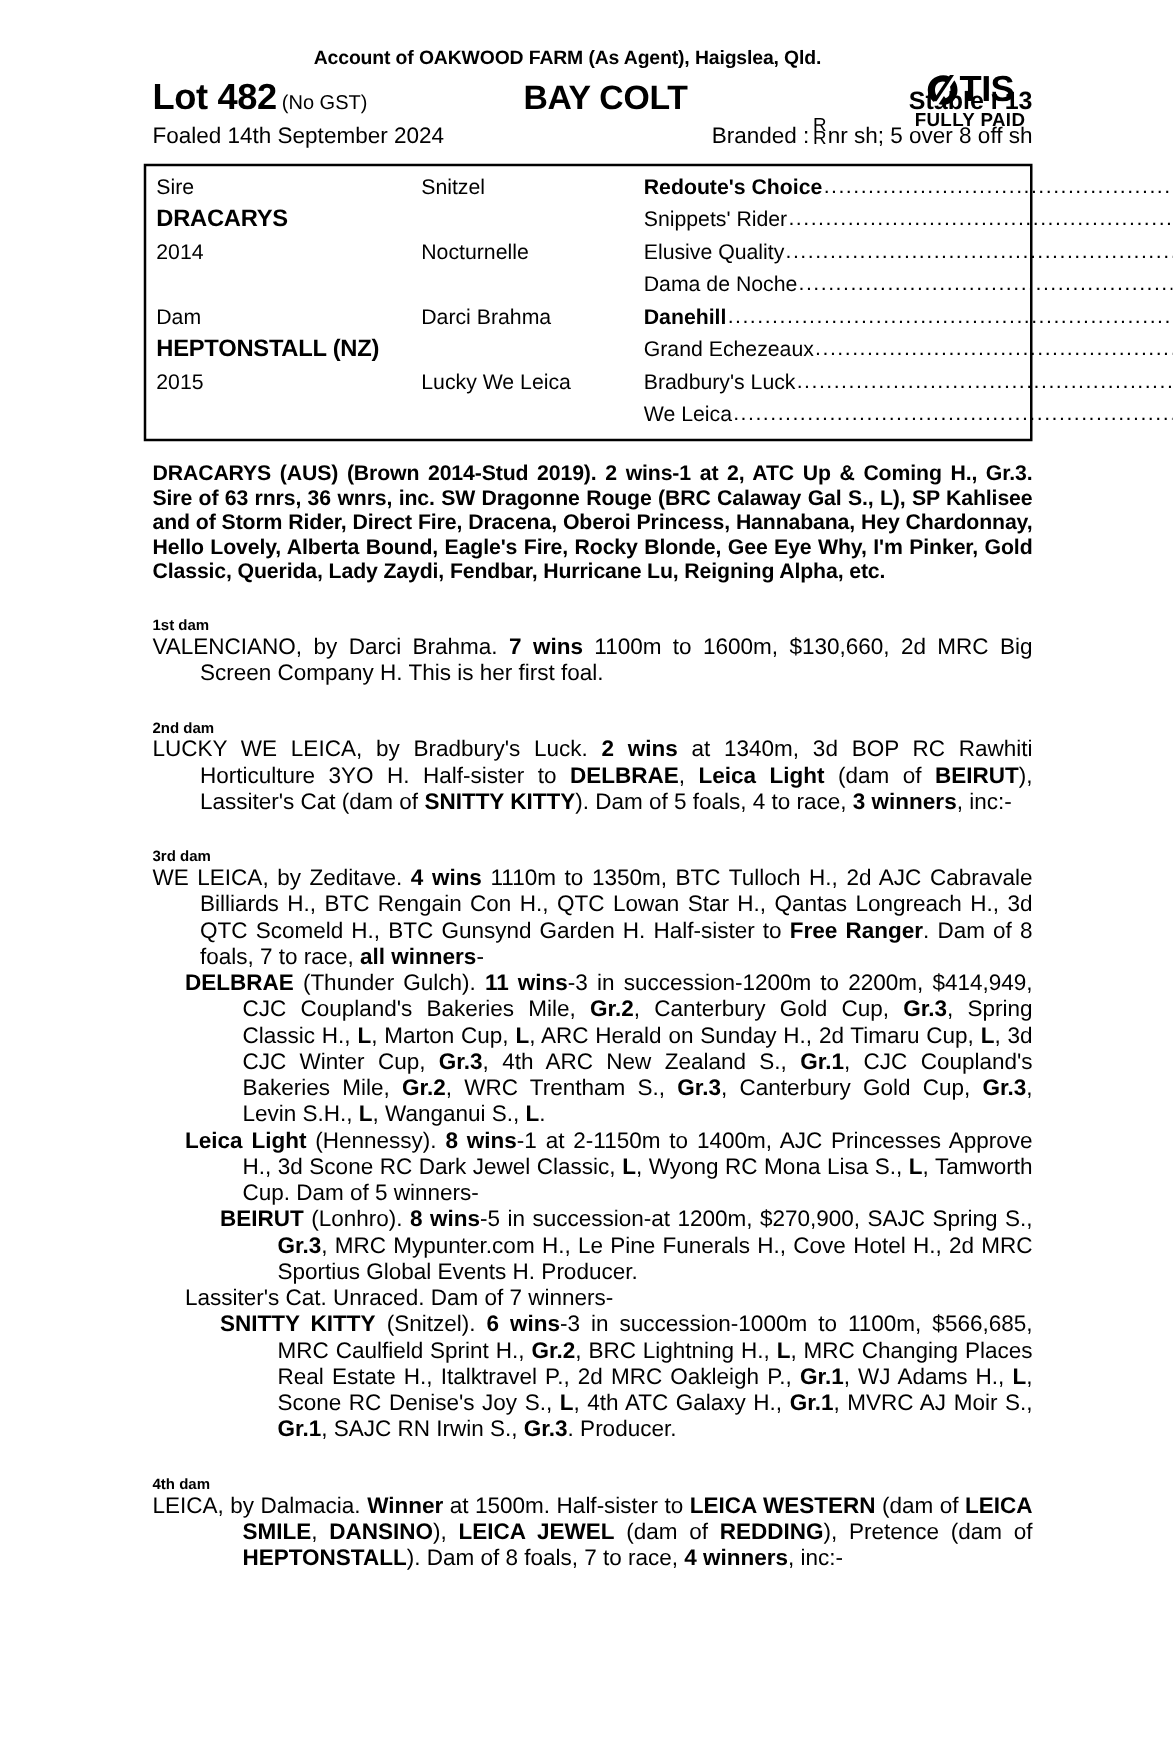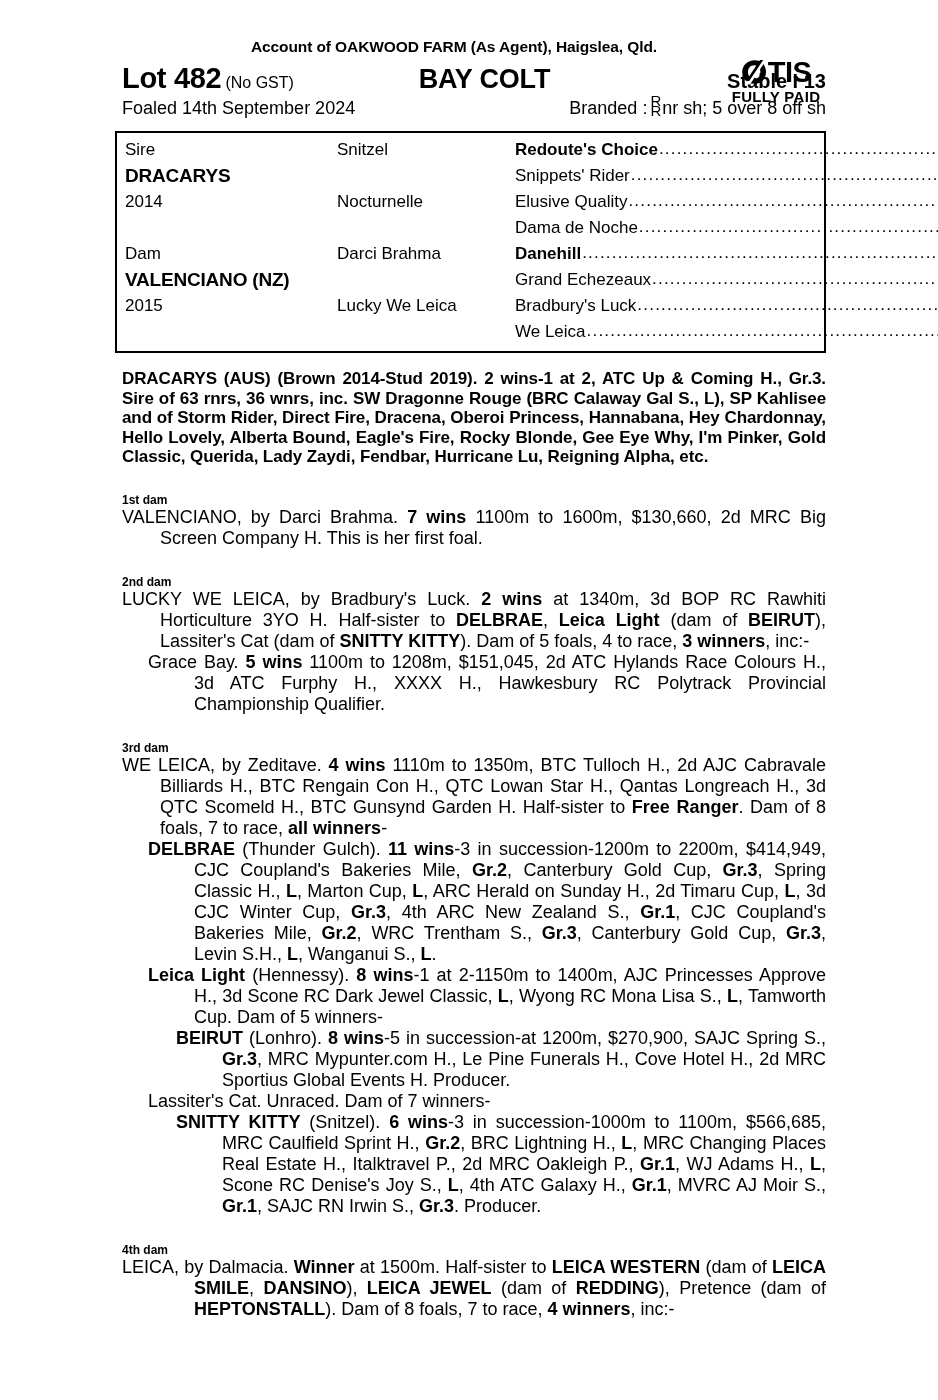--- a/index.html
+++ b/index.html
@@ -169,21 +169,21 @@
       </div>
       <div class="ped-row">
         <div class="ped-c1">Dam</div>
         <div class="ped-c2">Darci Brahma</div>
         <div class="ped-c3">
           <span class="gp bold">Danehill</span>
           <span class="dots">..........................................................................................</span>
         </div>
       </div>
       <div class="ped-row">
-        <div class="ped-c1 big">VALENCIANO (NZ)</div>
+        <div class="ped-c1 big">HEPTONSTALL (NZ)</div>
         <div class="ped-c2"></div>
         <div class="ped-c3">
           <span class="gp">Grand Echezeaux</span>
           <span class="dots">..........................................................................................</span>
         </div>
       </div>
       <div class="ped-row">
         <div class="ped-c1">2015</div>
         <div class="ped-c2">Lucky We Leica</div>
         <div class="ped-c3">
@@ -201,21 +201,20 @@
       </div>
     </div>
 
   <div class="sire-para">DRACARYS (AUS) (Brown 2014-Stud 2019). 2 wins-1 at 2, ATC Up &amp; Coming H., Gr.3. Sire of 63 rnrs, 36 wnrs, inc. SW Dragonne Rouge (BRC Calaway Gal S., L), SP Kahlisee and of Storm Rider, Direct Fire, Dracena, Oberoi Princess, Hannabana, Hey Chardonnay, Hello Lovely, Alberta Bound, Eagle's Fire, Rocky Blonde, Gee Eye Why, I'm Pinker, Gold Classic, Querida, Lady Zaydi, Fendbar, Hurricane Lu, Reigning Alpha, etc.</div>
 
   <div id="sections">
       <div class="dam-head">1st dam</div>
       <div class="entry hang1"><span>VALENCIANO, by Darci Brahma. </span><b>7 wins</b><span> 1100m to 1600m, $130,660, 2d MRC Big Screen Company H. This is her first foal.</span></div>
       <div class="dam-head">2nd dam</div>
       <div class="entry hang1"><span>LUCKY WE LEICA, by Bradbury's Luck. </span><b>2 wins</b><span> at 1340m, 3d BOP RC Rawhiti Horticulture 3YO H. Half-sister to </span><b>DELBRAE</b><span>, </span><b>Leica Light</b><span> (dam of </span><b>BEIRUT</b><span>), Lassiter's Cat (dam of </span><b>SNITTY KITTY</b><span>). Dam of 5 foals, 4 to race, </span><b>3 winners</b><span>, inc:-</span></div>
-      <div class="entry hang2"><span>Grace Bay. </span><b>5 wins</b><span> 1100m to 1208m, $151,045, 2d ATC Hylands Race Colours H., 3d ATC Furphy H., XXXX H., Hawkesbury RC Polytrack Provincial Championship Qualifier.</span></div>
       <div class="dam-head">3rd dam</div>
       <div class="entry hang1"><span>WE LEICA, by Zeditave. </span><b>4 wins</b><span> 1110m to 1350m, BTC Tulloch H., 2d AJC Cabravale Billiards H., BTC Rengain Con H., QTC Lowan Star H., Qantas Longreach H., 3d QTC Scomeld H., BTC Gunsynd Garden H. Half-sister to </span><b>Free Ranger</b><span>. Dam of 8 foals, 7 to race, </span><b>all winners</b><span>-</span></div>
       <div class="entry hang2"><b>DELBRAE</b><span> (Thunder Gulch). </span><b>11 wins</b><span>-3 in succession-1200m to 2200m, $414,949, CJC Coupland's Bakeries Mile, </span><b>Gr.2</b><span>, Canterbury Gold Cup, </span><b>Gr.3</b><span>, Spring Classic H., </span><b>L</b><span>, Marton Cup, </span><b>L</b><span>, ARC Herald on Sunday H., 2d Timaru Cup, </span><b>L</b><span>, 3d CJC Winter Cup, </span><b>Gr.3</b><span>, 4th ARC New Zealand S., </span><b>Gr.1</b><span>, CJC Coupland's Bakeries Mile, </span><b>Gr.2</b><span>, WRC Trentham S., </span><b>Gr.3</b><span>, Canterbury Gold Cup, </span><b>Gr.3</b><span>, Levin S.H., </span><b>L</b><span>, Wanganui S., </span><b>L</b><span>.</span></div>
       <div class="entry hang2"><b>Leica Light</b><span> (Hennessy). </span><b>8 wins</b><span>-1 at 2-1150m to 1400m, AJC Princesses Approve H., 3d Scone RC Dark Jewel Classic, </span><b>L</b><span>, Wyong RC Mona Lisa S., </span><b>L</b><span>, Tamworth Cup. Dam of 5 winners-</span></div>
       <div class="entry hang3"><b>BEIRUT</b><span> (Lonhro). </span><b>8 wins</b><span>-5 in succession-at 1200m, $270,900, SAJC Spring S., </span><b>Gr.3</b><span>, MRC Mypunter.com H., Le Pine Funerals H., Cove Hotel H., 2d MRC Sportius Global Events H. Producer.</span></div>
       <div class="entry hang2"><span>Lassiter's Cat. Unraced. Dam of 7 winners-</span></div>
       <div class="entry hang3"><b>SNITTY KITTY</b><span> (Snitzel). </span><b>6 wins</b><span>-3 in succession-1000m to 1100m, $566,685, MRC Caulfield Sprint H., </span><b>Gr.2</b><span>, BRC Lightning H., </span><b>L</b><span>, MRC Changing Places Real Estate H., Italktravel P., 2d MRC Oakleigh P., </span><b>Gr.1</b><span>, WJ Adams H., </span><b>L</b><span>, Scone RC Denise's Joy S., </span><b>L</b><span>, 4th ATC Galaxy H., </span><b>Gr.1</b><span>, MVRC AJ Moir S., </span><b>Gr.1</b><span>, SAJC RN Irwin S., </span><b>Gr.3</b><span>. Producer.</span></div>
       <div class="dam-head">4th dam</div>
       <div class="entry hang2" style="text-indent: -72px;"><span>LEICA, by Dalmacia. </span><b>Winner</b><span> at 1500m. Half-sister to </span><b>LEICA WESTERN</b><span> (dam of </span><b>LEICA SMILE</b><span>, </span><b>DANSINO</b><span>), </span><b>LEICA JEWEL</b><span> (dam of </span><b>REDDING</b><span>), Pretence (dam of </span><b>HEPTONSTALL</b><span>). Dam of 8 foals, 7 to race, </span><b>4 winners</b><span>, inc:-</span></div>
     </div>

